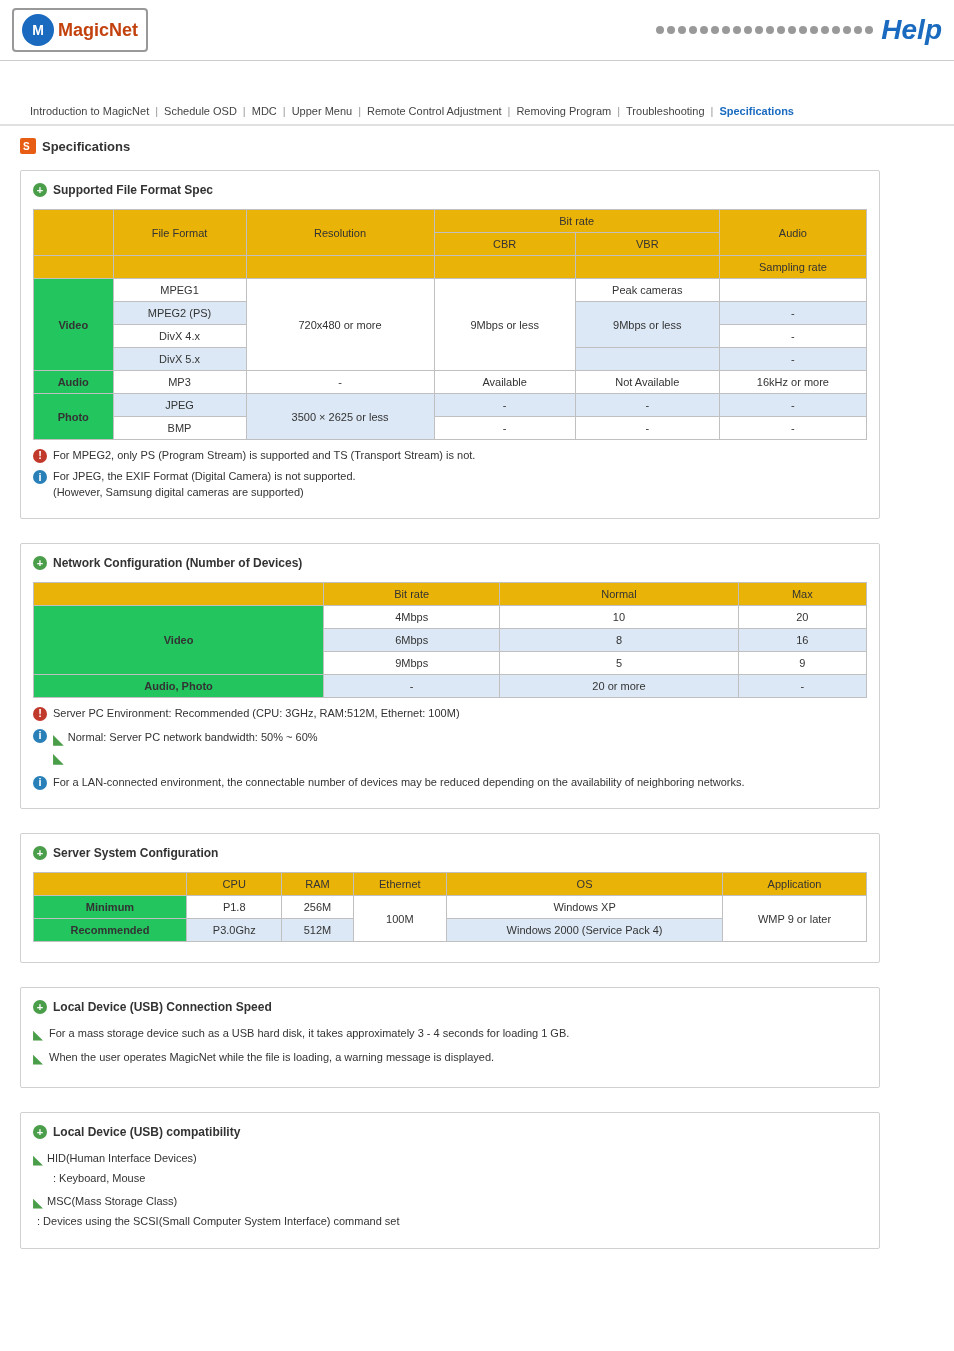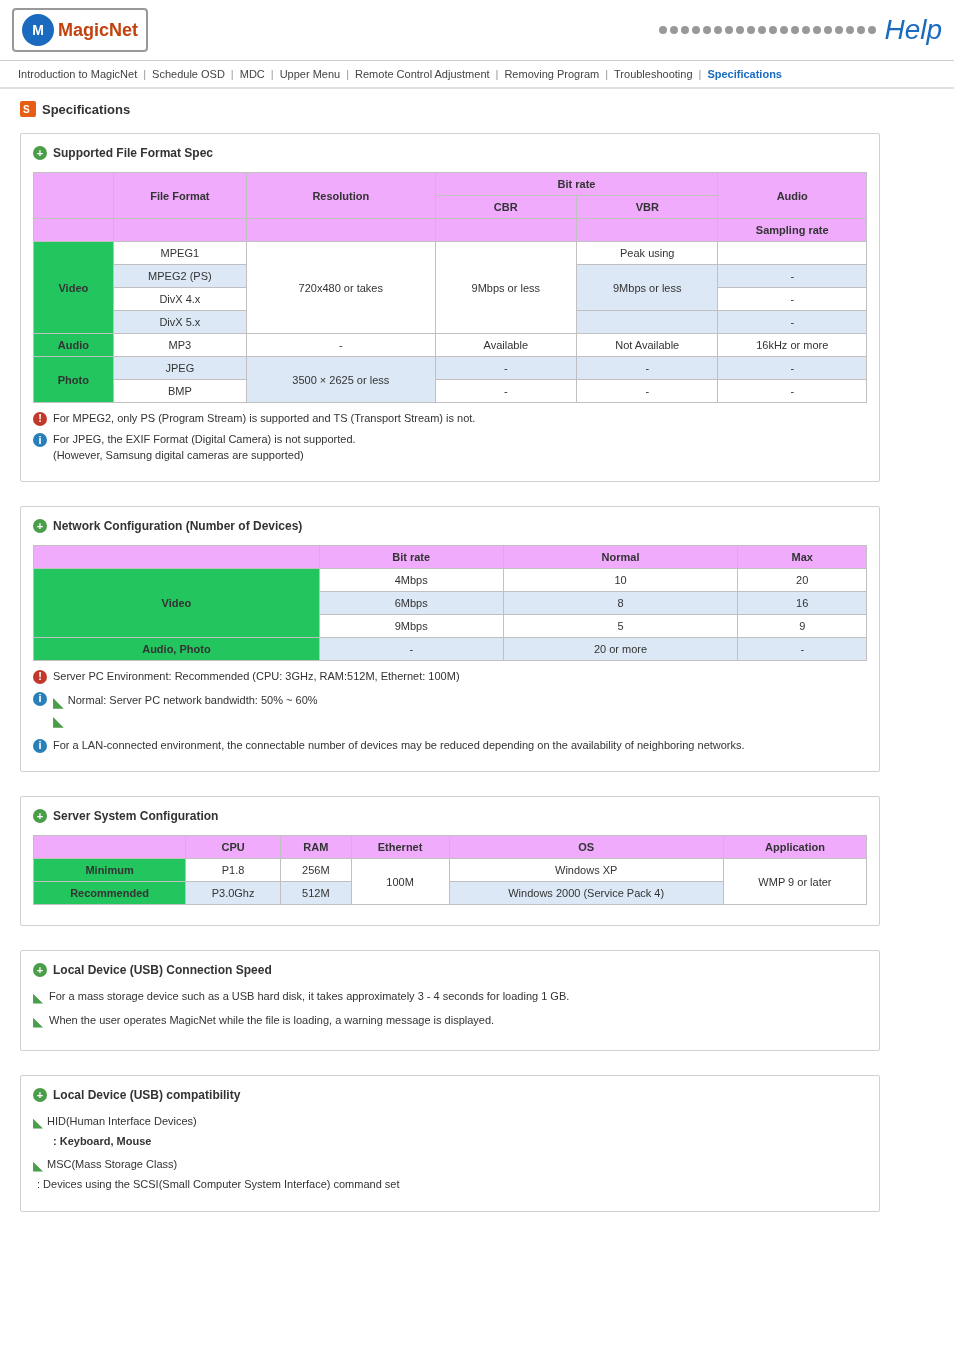--- a/index.html
+++ b/index.html
@@ -6,39 +6,39 @@
     body { font-family: Arial, sans-serif; font-size: 12px; background: #fff; color: #333; }
 
     
     .header { background: #fff; border-bottom: 1px solid #ccc; padding: 8px 12px; display: flex; align-items: center; justify-content: space-between; }
     .logo-area { display: flex; align-items: center; }
     .logo-box { border: 2px solid #999; border-radius: 4px; padding: 4px 8px; display: flex; align-items: center; gap: 4px; }
     .logo-icon { width: 32px; height: 32px; background: #1a6bbf; border-radius: 50%; display: flex; align-items: center; justify-content: center; color: #fff; font-weight: bold; font-size: 14px; }
     .logo-text { font-size: 18px; font-weight: bold; color: #c2410c; }
     .help-dots { display: flex; align-items: center; gap: 3px; }
     .dot { width: 8px; height: 8px; background: #999; border-radius: 50%; }
-    .help-title { font-size: 28px; font-style: italic; font-weight: normal; color: #1a6bbf; margin-left: 8px; }
-
-    
-    .nav { background: #fff; border-bottom: 2px solid #e0e0e0; padding: 4px 12px; display: flex; align-items: center; gap: 0; flex-wrap: wrap; }
+    .help-title { font-size: 28px; font-style: italic; font-weight: bold; color: #1a6bbf; margin-left: 8px; }
+
+    
+    .nav { background: #fff; border-bottom: 2px solid #e0e0e0; padding: 4px 24px; display: flex; align-items: center; gap: 0; flex-wrap: wrap; margin-top: 37px; }
     .nav-item { font-size: 11px; color: #444; padding: 3px 6px; cursor: pointer; text-decoration: none; }
     .nav-item.active { font-weight: bold; color: #1a6bbf; }
     .nav-sep { color: #999; font-size: 11px; }
 
     
     .page { padding: 12px 20px; max-width: 900px; }
 
     .section { margin-bottom: 24px; border: 1px solid #d0d0d0; padding: 12px; border-radius: 2px; }
     .section-title { display: flex; align-items: center; gap: 6px; font-size: 12px; font-weight: bold; margin-bottom: 12px; }
     .green-circle { width: 14px; height: 14px; background: #4a9e4a; border-radius: 50%; display: flex; align-items: center; justify-content: center; color: #fff; font-weight: bold; font-size: 11px; flex-shrink: 0; }
 
     
     table { border-collapse: collapse; width: 100%; font-size: 11px; margin-bottom: 8px; }
     th, td { border: 1px solid #c0c0c0; padding: 5px 8px; text-align: center; }
-    th { background: #f0abfc; font-weight: bold; }
+    th { background: #eab308; font-weight: normal; }
     td.label-cell { background: #22c55e; font-weight: bold; }
     .row-highlight { background: #dce8f5; }
 
     
     .note { display: flex; align-items: flex-start; gap: 6px; margin-bottom: 6px; font-size: 11px; line-height: 1.4; }
     .note-icon-red { width: 14px; height: 14px; background: #c0392b; border-radius: 50%; display: flex; align-items: center; justify-content: center; color: #fff; font-weight: bold; font-size: 11px; flex-shrink: 0; margin-top: 1px; }
     .note-icon-blue { width: 14px; height: 14px; background: #2980b9; border-radius: 50%; display: flex; align-items: center; justify-content: center; color: #fff; font-weight: bold; font-size: 11px; flex-shrink: 0; margin-top: 1px; }
     .note-arrow { color: #4a9e4a; font-size: 13px; flex-shrink: 0; margin-top: 0; }
 
     .specs-title { font-size: 13px; font-weight: bold; display: flex; align-items: center; gap: 6px; margin-bottom: 16px; }
@@ -134,23 +134,23 @@
           <th></th>
           <th></th>
           <th></th>
           <th>Sampling rate</th>
         </tr>
       </thead>
       <tbody>
         <tr>
           <td class="label-cell" rowspan="4">Video</td>
           <td>MPEG1</td>
-          <td rowspan="4">720x480 or takes</td>
+          <td rowspan="4">720x480 or more</td>
           <td rowspan="4">9Mbps or less</td>
-          <td>Peak using</td>
+          <td>Peak cameras</td>
           <td></td>
         </tr>
         <tr class="row-highlight">
           <td>MPEG2 (PS)</td>
           <td rowspan="2">9Mbps or less</td>
           <td>-</td>
         </tr>
         <tr>
           <td>DivX 4.x</td>
           <td>-</td>
@@ -315,21 +315,21 @@
   <div class="section">
     <div class="section-title">
       <div class="green-circle">+</div>
       <span>Local Device (USB) compatibility</span>
     </div>
     <div class="note" style="flex-direction:column; gap:2px;">
       <div style="display:flex; gap:4px;">
         <span class="note-arrow">◣</span>
         <span>HID(Human Interface Devices)</span>
       </div>
-      <div style="margin-left:20px;font-weight:bold;">: Keyboard, Mouse</div>
+      <div style="margin-left:20px;">: Keyboard, Mouse</div>
     </div>
     <div style="margin-top:8px;"></div>
     <div class="note" style="flex-direction:column; gap:2px;">
       <div style="display:flex; gap:4px;">
         <span class="note-arrow">◣</span>
         <span>MSC(Mass Storage Class)</span>
       </div>
       <div style="margin-left:4px;">: Devices using the SCSI(Small Computer System Interface) command set</div>
     </div>
   </div>

